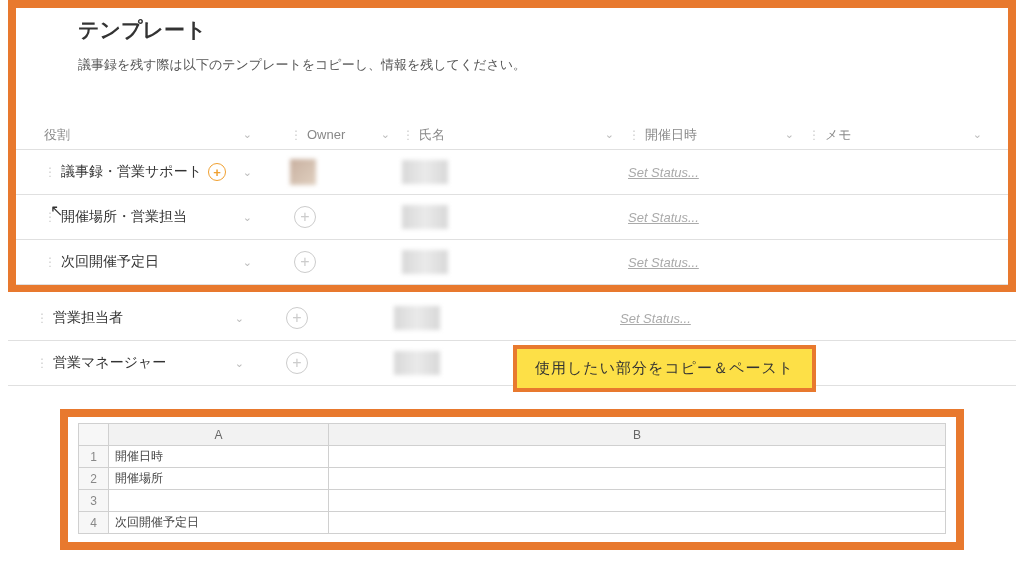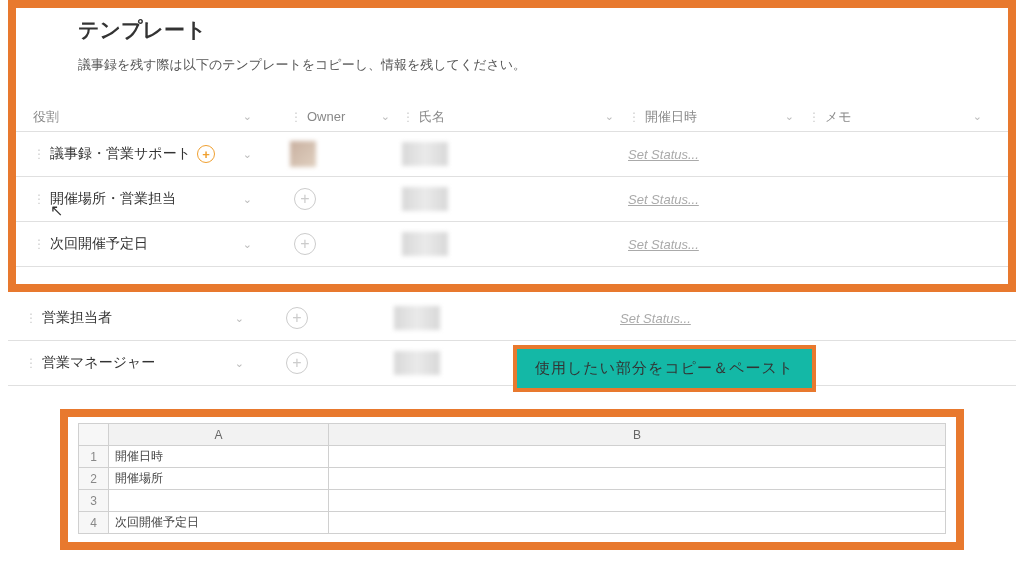--- a/index.html
+++ b/index.html
@@ -25,39 +25,39 @@
     }
     .page-title {
       font-size: 21px;
       font-weight: 600;
       color: #333;
       margin-bottom: 12px;
     }
     .page-subtitle {
       font-size: 13px;
       color: #555;
-      margin-bottom: 18px;
+      margin-bottom: 36px;
     }
     .table-container {
       width: 100%;
     }
     .table-header, .table-row {
       display: flex;
       border-bottom: 1px solid #e0e0e0;
       align-items: center;
     }
     .table-header {
       height: 30px;
       color: #888;
       font-size: 13px;
     }
     .table-row {
       height: 45px;
     }
-    .col-role { width: 244px; padding-left: 17px; display:flex; align-items:center; justify-content: space-between; padding-right: 8px;}
+    .col-role { width: 244px; padding-left: 28px; display:flex; align-items:center; justify-content: space-between; padding-right: 8px;}
     .col-owner { width: 130px; display:flex; align-items:center; justify-content: flex-start; padding-left: 30px;}
     .col-name { width: 224px; display:flex; align-items:center; padding-left: 12px;}
     .col-status { width: 180px; display:flex; align-items:center; padding-left: 14px;}
     .col-memo { flex: 1; display:flex; align-items:center; padding-left: 14px;}
     .hdr-cell { display:flex; align-items:center; justify-content:space-between; }
     .hdr-label { display:flex; align-items:center; gap:6px;}
     .drag-dots { color:#ccc; font-size:12px; letter-spacing:-1px; }
     .chevron { font-size:11px; color:#bbb; }
     .role-text { font-size:14px; color:#333; font-weight:500; }
     .role-left { display:flex; align-items:center; gap:6px;}
@@ -83,21 +83,21 @@
       position:absolute; left: 34px; top: 193px; font-size:16px; color:#333;
     }
     
     .table-continuation {
       position:absolute; left: 8px; top: 296px; width: 1008px;
     }
     .table-continuation .table-row { border-top:none; }
     
     .callout {
       position:absolute; left: 513px; top: 345px;
-      background:#14b8a6; border:4px solid #e8792e;
+      background:#fde047; border:4px solid #e8792e;
       padding: 10px 18px; font-size:15px; color:#333; letter-spacing:1px;
       z-index: 10;
     }
     
     .orange-box-bottom {
       position:absolute; left: 60px; top: 409px; width: 904px; height: 141px;
       border: 8px solid #e8792e; background:#fff; padding:6px 10px;
     }
     .sheet { width:100%; border-collapse:collapse; font-size:12px; color:#444;}
     .sheet th, .sheet td { border:1px solid #d0d0d0; height:22px; padding:0 6px;}

